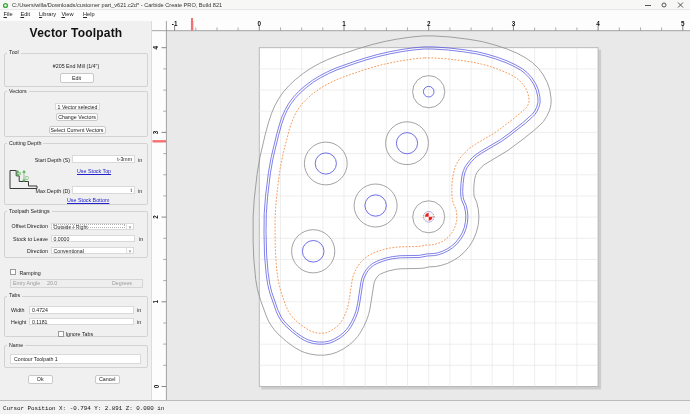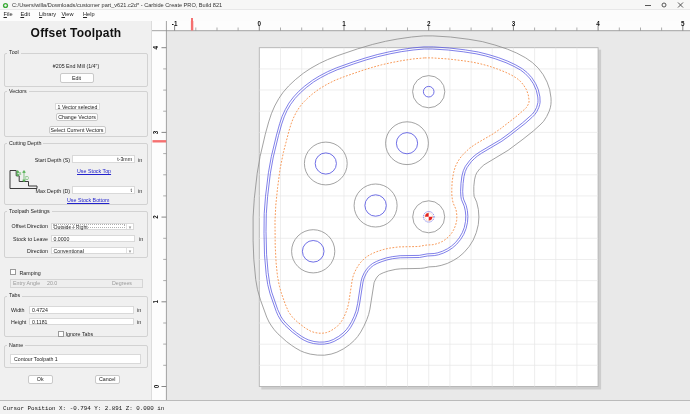--- a/index.html
+++ b/index.html
@@ -169,21 +169,21 @@
 <text x="158.5" y="301.8" text-anchor="middle" class="rl" transform="rotate(-90 158.5 301.8)">1</text>
 <text x="158.5" y="217.1" text-anchor="middle" class="rl" transform="rotate(-90 158.5 217.1)">2</text>
 <text x="158.5" y="132.4" text-anchor="middle" class="rl" transform="rotate(-90 158.5 132.4)">3</text>
 <text x="158.5" y="47.7" text-anchor="middle" class="rl" transform="rotate(-90 158.5 47.7)">4</text>
  <text x="158.5" y="396" text-anchor="middle" class="rl" transform="rotate(-90 158.5 396)"> </text>
  <style>.rl { font-family:"Liberation Sans",sans-serif; font-size:6.3px; font-weight:bold; fill:#111; }
  .cg { fill:none; stroke:#8c8c8c; stroke-width:0.8; } .cb { fill:none; stroke:#5656e2; stroke-width:0.85; }</style>
 </svg>
 
 <div class="abs" id="panel"></div>
-<div class="abs" id="ptitle">Offset Toolpath</div>
+<div class="abs" id="ptitle">Vector Toolpath</div>
 
 <div class="gb" style="left:4px;top:52.5px;width:144px;height:34.5px"></div>
 <div class="gbl" style="left:7px;top:49px">Tool</div>
 <div class="lbl" style="left:0;top:62.5px;width:152px;text-align:center">#205 End Mill (1/4")</div>
 <div class="btn" style="left:59.5px;top:73px;width:34px;height:10px;line-height:9px">Edit</div>
 
 <div class="gb" style="left:4px;top:91px;width:144px;height:45.5px"></div>
 <div class="gbl" style="left:7px;top:87.5px">Vectors</div>
 <div class="inp" style="left:55px;top:102.5px;width:45px;height:7px;line-height:6px;text-align:center">1 Vector selected</div>
 <div class="btn" style="left:56px;top:113px;width:42px;height:8px;line-height:7px">Change Vectors</div>

